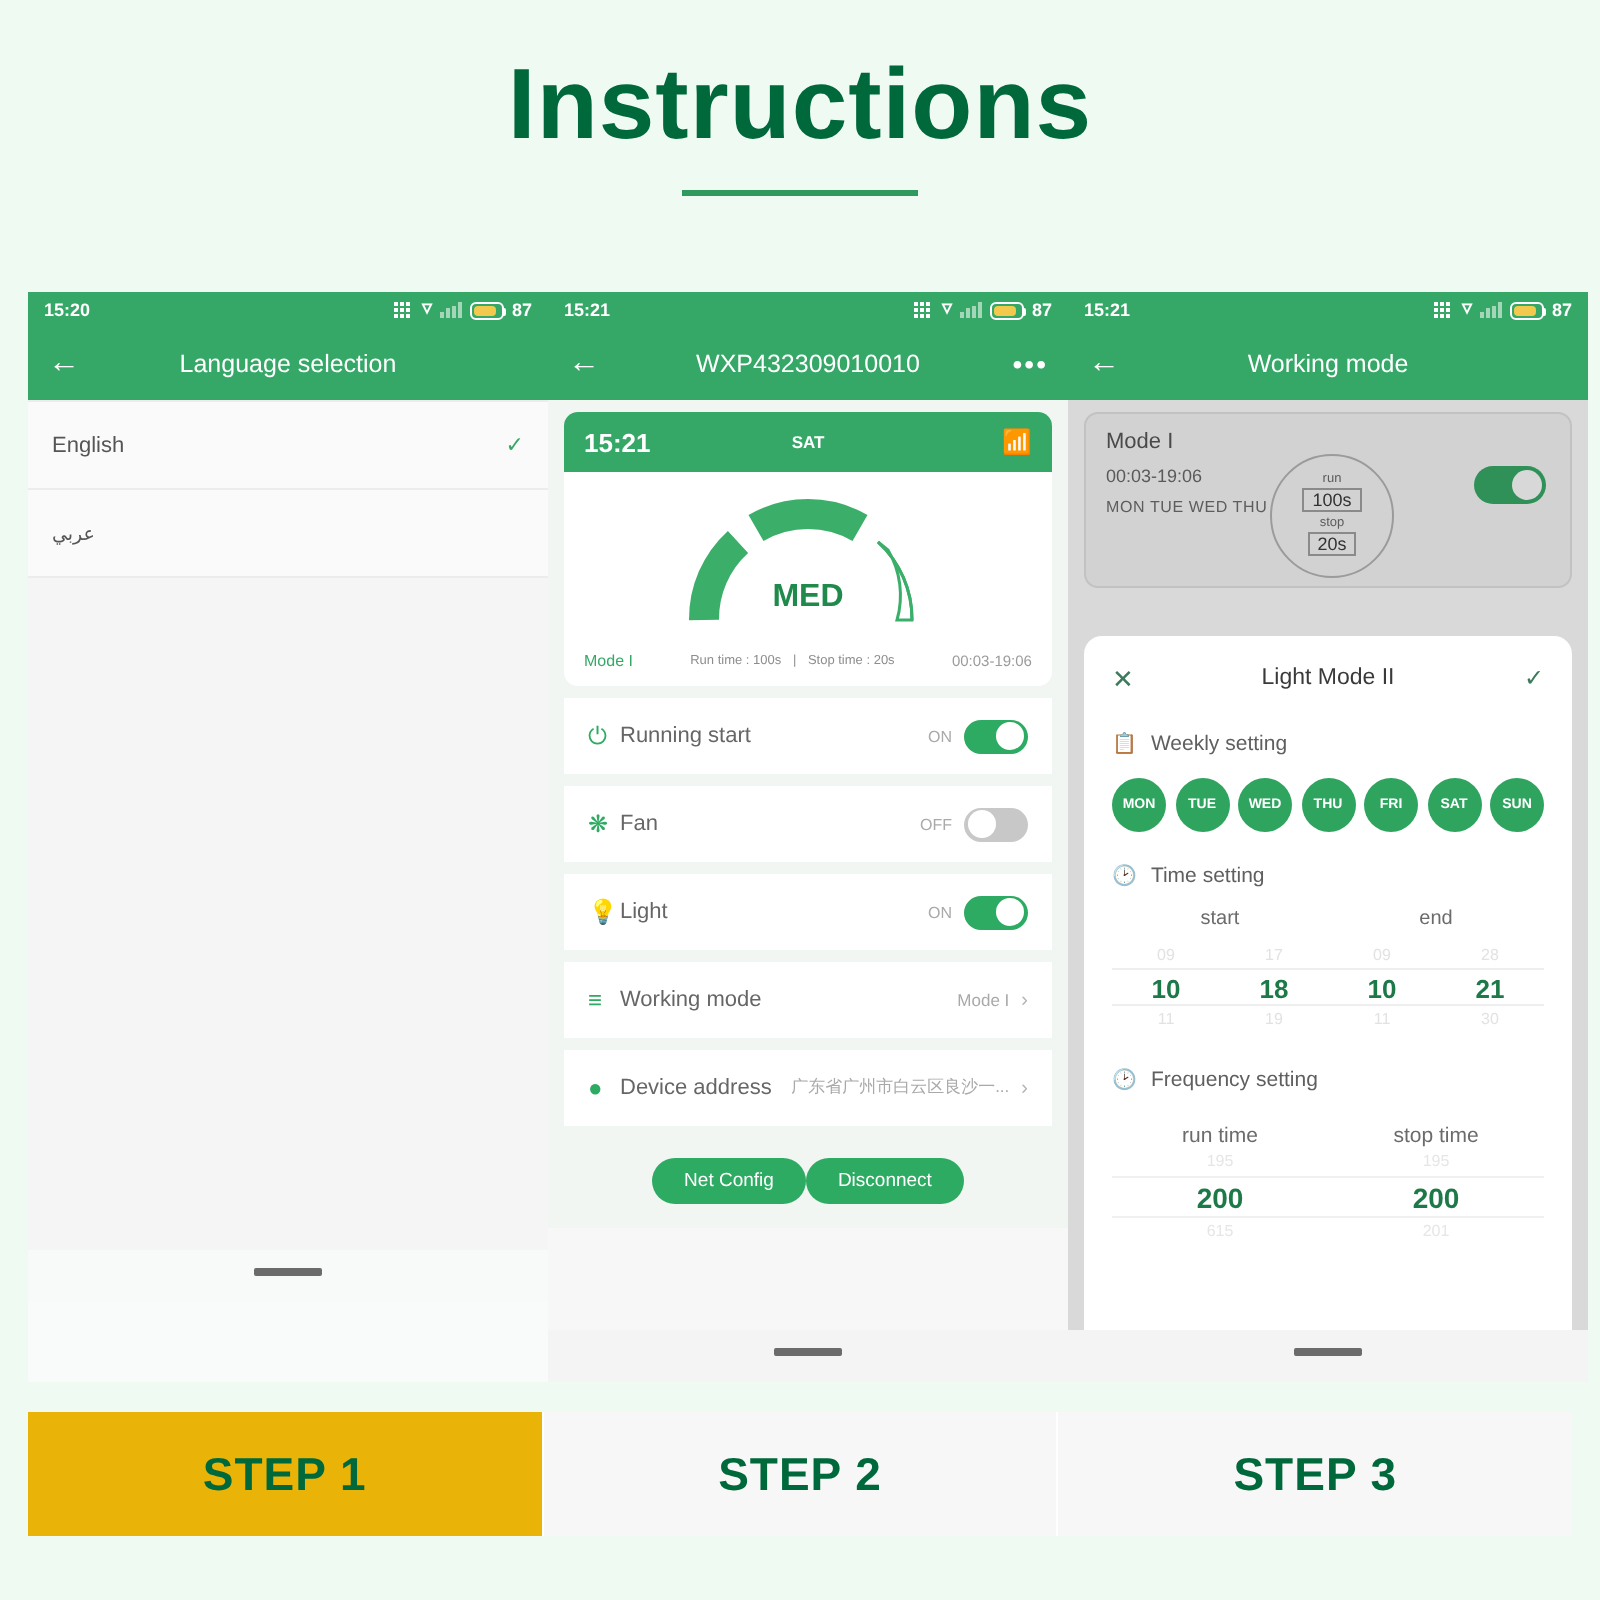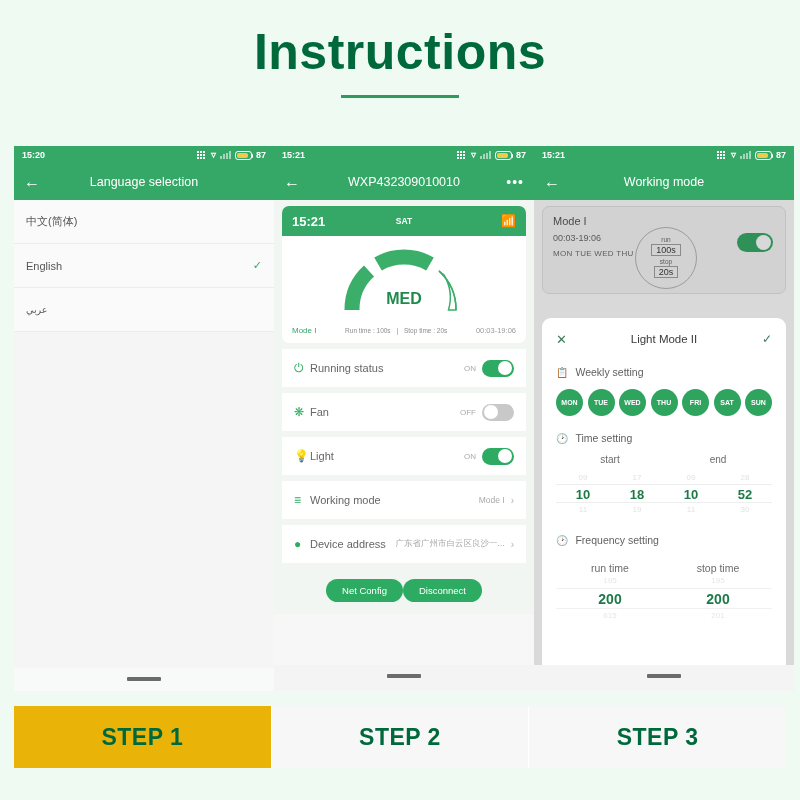--- a/index.html
+++ b/index.html
@@ -270,24 +270,20 @@
             <span class="sb-batt-num">87</span>
           </span>
         </div>
 
         <div class="appbar">
           <span class="back">←</span>
           <span class="title">Language selection</span>
         </div>
 
         <div class="lang-list">
-          <div class="lang-row">
-            <span class="lbl">中文(简体)</span>
-            <span class="tick"></span>
-          </div>
           <div class="lang-sep"></div>
           <div class="lang-row">
             <span class="lbl">English</span>
             <span class="tick">✓</span>
           </div>
           <div class="lang-sep"></div>
           <div class="lang-row">
             <span class="lbl ar">عربي</span>
             <span class="tick"></span>
           </div>
@@ -365,21 +361,21 @@
                 <span>Stop time : 20s</span>
               </span>
               <span class="ts">00:03-19:06</span>
             </div>
           </div>
 
           <div class="s2-list">
 
             <div class="row">
               <span class="ico">⏻</span>
-              <span class="txt">Running status</span>
+              <span class="txt">Running start</span>
               <span class="right">
                 <span class="state">ON</span>
                 <span class="toggle">
                     <i></i>
                   </span>
               </span>
             </div>
 
             <div class="row">
               <span class="ico">❋</span>
@@ -535,21 +531,21 @@
               <div class="pickgroup">
                 <div class="cap">end</div>
                 <div class="pick2">
                   <div class="wheel">
                     <div class="gh">09</div>
                     <div class="sel">10</div>
                     <div class="gh">11</div>
                   </div>
                   <div class="wheel">
                     <div class="gh">28</div>
-                    <div class="sel">52</div>
+                    <div class="sel">21</div>
                     <div class="gh">30</div>
                   </div>
                 </div>
               </div>
             </div>
 
             <div class="sect">
               <span class="si">🕑</span>
               <span class="st">Frequency setting</span>
             </div>

